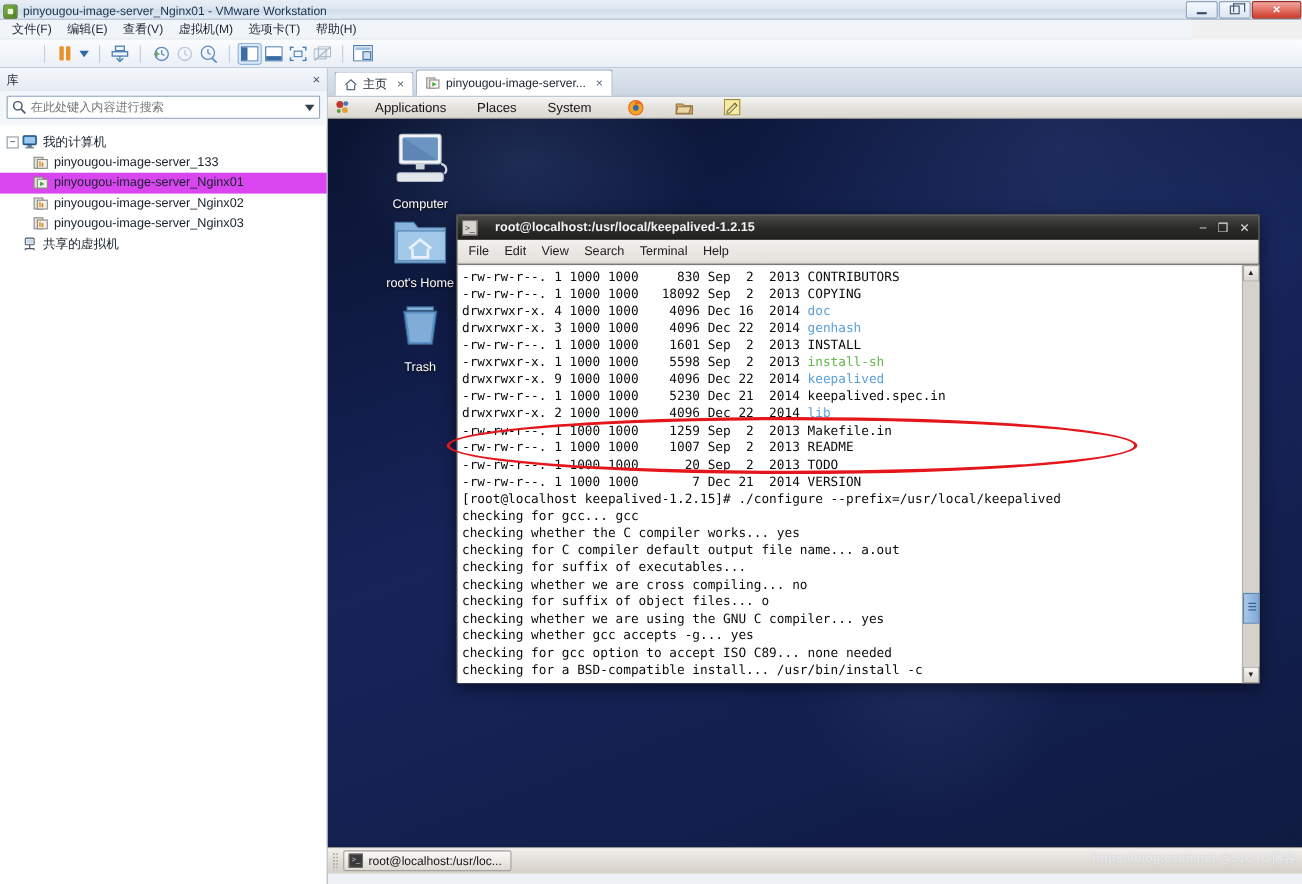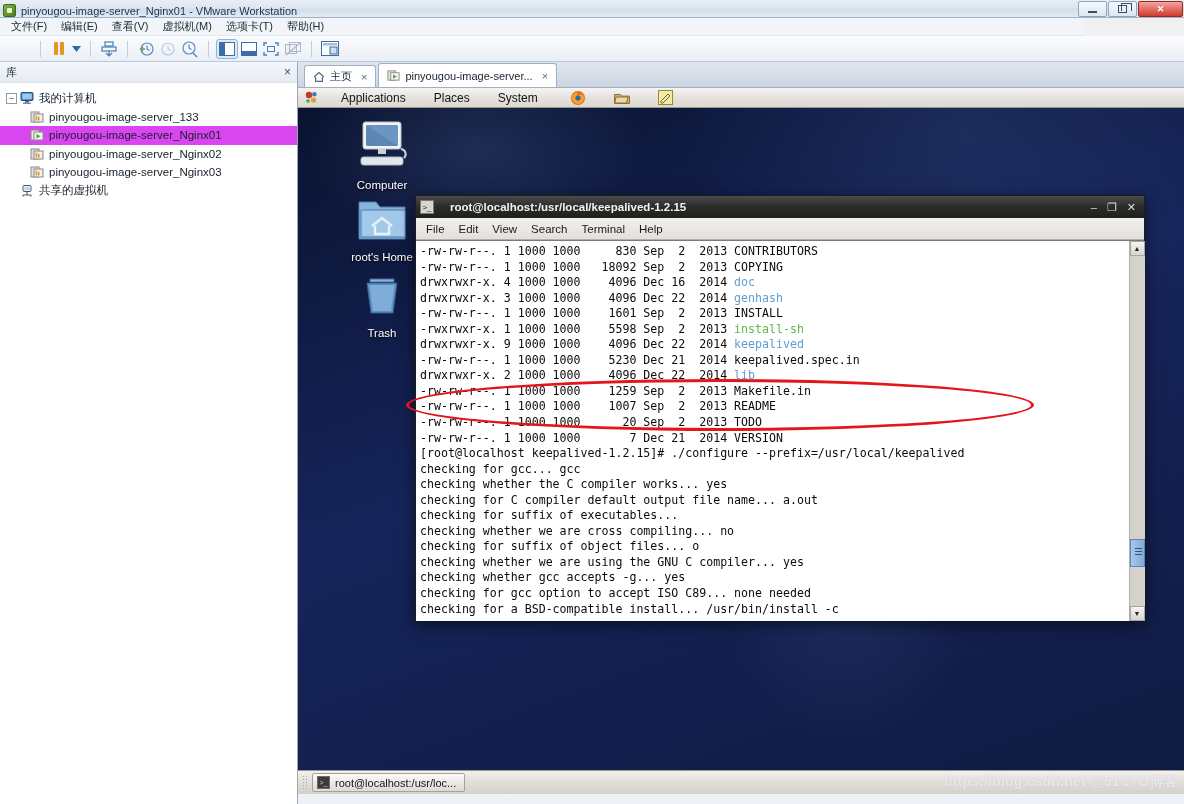--- a/index.html
+++ b/index.html
@@ -192,21 +192,21 @@
     background-image: radial-gradient(#a7a39c 35%, transparent 36%);
     background-size: 3px 3px; }
   .task-btn {
     height: 19px; display:flex; align-items:center; gap:5px; padding: 0 8px 0 4px;
     background: linear-gradient(to bottom,#fbfaf8,#dedad4);
     border:1px solid #a6a29b; border-radius:2px; font-size: 11px; color:#161616;
   }
   .task-ico { width:13px;height:13px;background:#3b3b3b;border:1px solid #6d6d6d;
     display:flex;align-items:center;justify-content:center;font-size:7px;color:#cfcfcf;}
   .watermark {
-    position:absolute; right: 6px; top: 2px; font-size: 14px; font-weight: bold;
+    position:absolute; right: 6px; top: 2px; font-size: 11px; font-weight: bold;
     color: rgba(255,255,255,0.62); letter-spacing:0.2px; white-space:nowrap;
     text-shadow: 0 0 1px rgba(180,185,195,0.9);
   }
 </style>
 </head>
 <body>
 
 <div id="app">
 
   <div class="vm-titlebar">
@@ -308,20 +308,32 @@
         <rect x="9" y="6" width="7" height="7" fill="#cfe0f2" stroke="#3c6ea5"></rect>
       </svg>
     </div>
   </div>
 
   <div class="lib-panel">
     <div class="lib-header">
       <span class="t">库</span>
       <span class="lib-close">×</span>
     </div>
+    <div class="lib-search-wrap">
+      <div class="lib-search">
+        <svg width="13" height="13" viewBox="0 0 13 13">
+          <circle cx="5.2" cy="5.2" r="3.8" fill="none" stroke="#46566a" stroke-width="1.3"></circle>
+          <path d="M8.2 8.2L12 12" stroke="#46566a" stroke-width="1.5"></path>
+        </svg>
+        <input type="text" placeholder="在此处键入内容进行搜索" style="">
+        <svg width="9" height="6" viewBox="0 0 9 6">
+            <path d="M0 0h9L4.5 6z" fill="#2c3c4d"></path>
+          </svg>
+      </div>
+    </div>
 
     <div class="lib-tree">
 
       <div class="tree-row">
         <span class="tree-toggle">−</span>
         <span class="ic">
           <svg width="14" height="14" viewBox="0 0 14 14">
             <rect x="1" y="1.5" width="12" height="8" rx="1" fill="#3b7fc4" stroke="#23527f"></rect>
             <rect x="2.2" y="2.6" width="9.6" height="5.6" fill="#9ec9ec"></rect>
             <rect x="5" y="10" width="4" height="1.6" fill="#5a6a7a"></rect>

